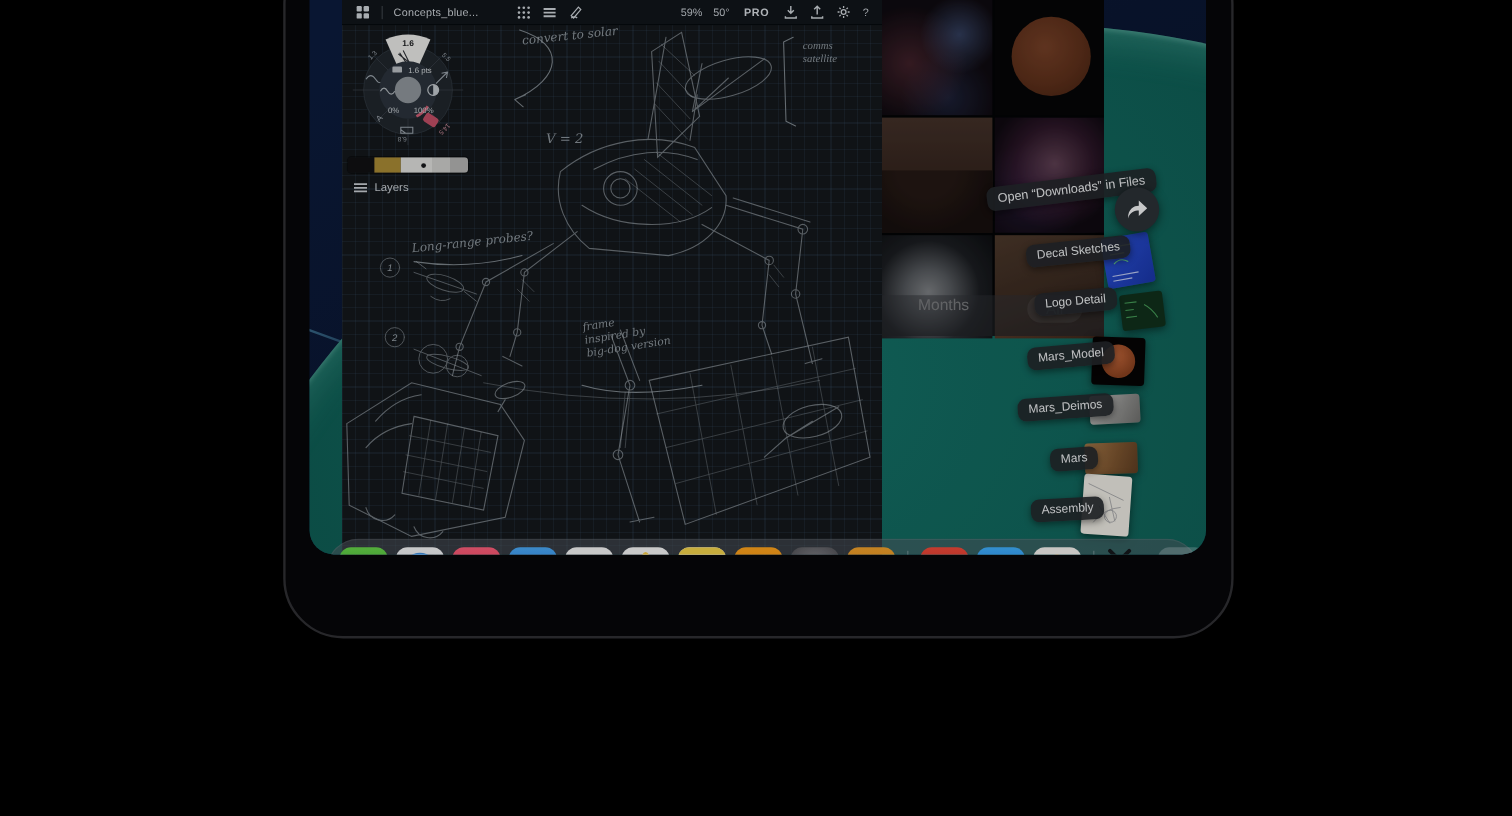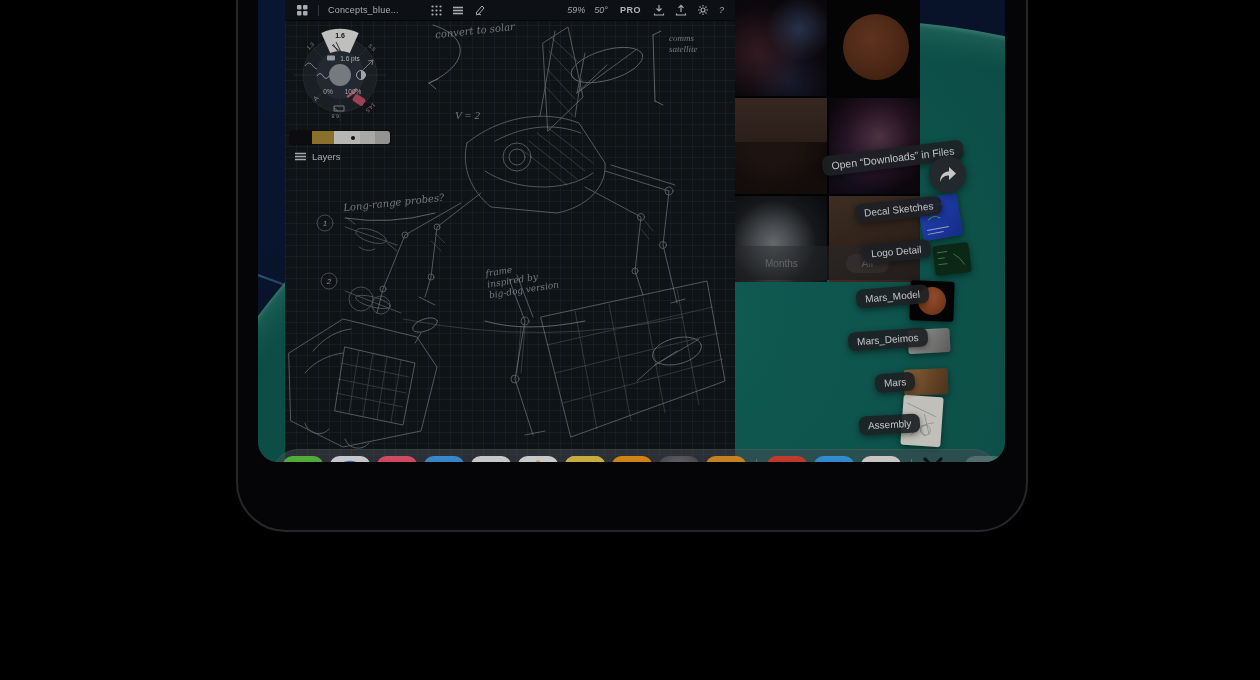--- a/index.html
+++ b/index.html
@@ -22,21 +22,21 @@
   
   .concepts { position:absolute; left:27px; top:0; width:450px; height:510px;
     background:#14181d; z-index:5; }
   .cc-toolbar { position:relative; height:21px; background:#11151a; border-bottom:1px solid #060a0e;
     display:flex; align-items:center; padding:0 11px; gap:9px; color:#cdd3d8; font-size:9px; }
   .cc-toolbar .sep { width:1px; height:11px; background:#3a4147; }
   .cc-title { letter-spacing:.2px; margin-right:22px; }
   .tb-ic { width:13px; height:13px; display:flex; align-items:center; justify-content:center; }
   .tb-ic svg { display:block; }
   .tb-spacer { flex:1; }
-  .tb-txt { color:#c3c9cf;font-style:italic; }
+  .tb-txt { color:#c3c9cf; }
   .tb-pro { font-weight:bold; letter-spacing:.5px; color:#d6dbe0; margin:0 3px; }
   .cc-canvas { position:absolute; left:0; top:21px; right:0; bottom:0;
     background-color:#14181c;
     background-image:
       repeating-linear-gradient(0deg, rgba(90,135,175,.10) 0 1px, transparent 1px 11px),
       repeating-linear-gradient(90deg, rgba(90,135,175,.10) 0 1px, transparent 1px 11px); }
   .sketch { position:absolute; left:0; top:0; }
   .anno { position:absolute; color:#9fa8af; font-family:"DejaVu Serif", serif; font-style:italic;
     font-size:10px; opacity:.85; white-space:nowrap; }
   .anno.small { font-size:9px; line-height:11px; }
@@ -70,21 +70,21 @@
     background:linear-gradient(#6e4d3e 0%, #573a2c 48%, #2c1a13 100%); position:relative; }
   .ph-landscape::after{ content:""; position:absolute; left:0; top:44px; width:100%; height:52px;
     background:radial-gradient(ellipse at 40% 0%, #3a241b 30%, #241410 70%); }
   .ph-orion { background:
       radial-gradient(circle at 55% 40%, rgba(242,160,200,.6), rgba(160,70,130,.35) 42%, transparent 72%),
       radial-gradient(circle at 30% 70%, rgba(120,80,180,.3), transparent 50%), #150a15; }
   .ph-sat { background:radial-gradient(circle at 42% 55%, #d2d5d9 0%, #90949a 26%, #2a2c31 60%, #101114 100%); }
   .ph-rover { background:linear-gradient(160deg, #7d5a42 0%, #5e412f 55%, #3d2519 100%); }
   .photos-dim { position:absolute; inset:0; background:rgba(6,9,13,.42); }
   .pbar { position:absolute; left:0; top:246px; width:100%; height:34px;
-    background:rgba(75,78,84,.48); display:flex; align-items:center; color:#c9cacd; font-size:10px; }
+    background:rgba(75,78,84,.48); display:flex; align-items:flex-start; color:#c9cacd; font-size:13px; }
   .pbar .seg-months { margin-left:30px; }
   .pbar .seg-all { margin-left:48px; background:rgba(255,255,255,.12); padding:4px 16px; border-radius:12px; }
 
   
   .pill { position:absolute; background:rgba(36,39,43,.92); color:#e9ebed; font-size:10px;
     padding:4px 9px; border-radius:7px; white-space:nowrap; z-index:40;
     box-shadow:0 2px 6px rgba(0,0,0,.45); }
   .thumb { position:absolute; z-index:39; border-radius:3px; box-shadow:0 2px 7px rgba(0,0,0,.5); }
   .share-circle { position:absolute; left:671px; top:156px; width:37px; height:37px; border-radius:50%;
     background:#2b3136; z-index:41; display:flex; align-items:center; justify-content:center;
@@ -287,21 +287,21 @@
           <path d="M290 290 L312 408 M324 283 L346 400 M358 276 L380 392 M392 268 L414 384"></path>
           <path d="M262 324 L428 286 M270 352 L434 312 M278 382 L438 338"></path>
         </g>
       </svg>
 
       <span class="anno" style="left:150px; top:4px; transform:rotate(-6deg);">convert to solar</span>
       <span class="anno small" style="left:384px; top:12px;font-family:Liberation Serif, serif;">
         <span>comms</span><br>
         <span>satellite</span>
       </span>
-      <span class="anno" style="left:170px; top:88px; font-size:11px;font-family:Liberation Serif, serif;">V = 2</span>
+      <span class="anno" style="left:170px; top:88px; font-size:11px;">V = 2</span>
       <span class="anno" style="left:58px; top:176px; transform:rotate(-6deg);">Long-range probes?</span>
       <span class="anno small" style="left:202px; top:242px; transform:rotate(-9deg);">
         <span>frame</span><br>
         <span>inspired by</span><br>
         <span>big-dog version</span>
       </span>
 
       <div class="wheel">
         <svg width="96" height="96" viewBox="0 0 96 96">
           <circle cx="48" cy="48" r="37" fill="#20262c" stroke="#343c44" stroke-width="0.6"></circle>

